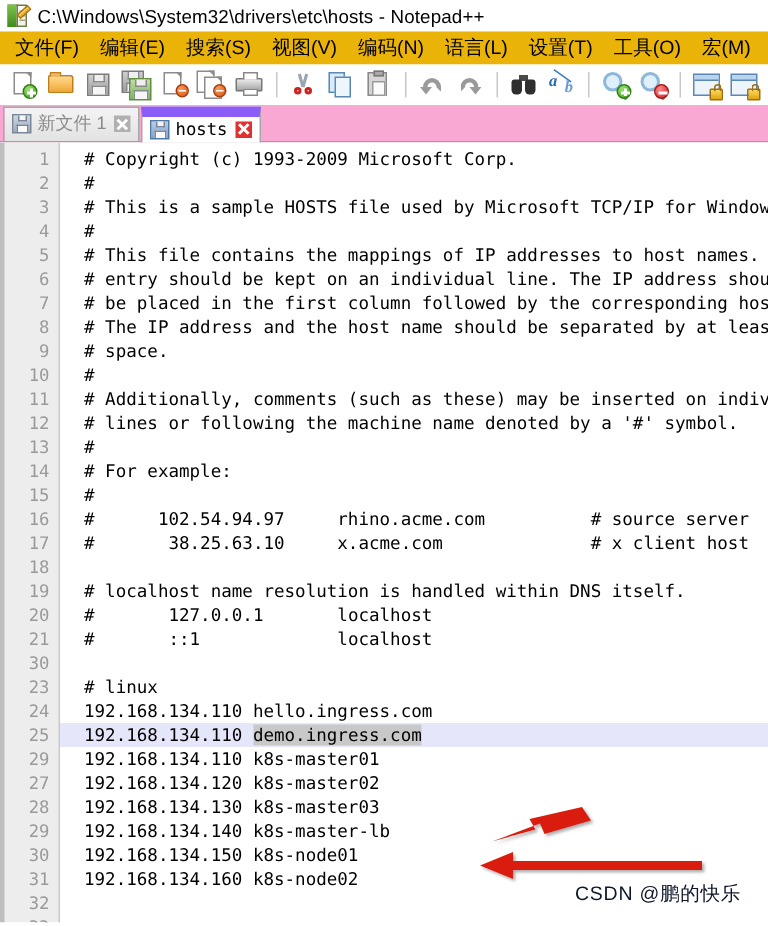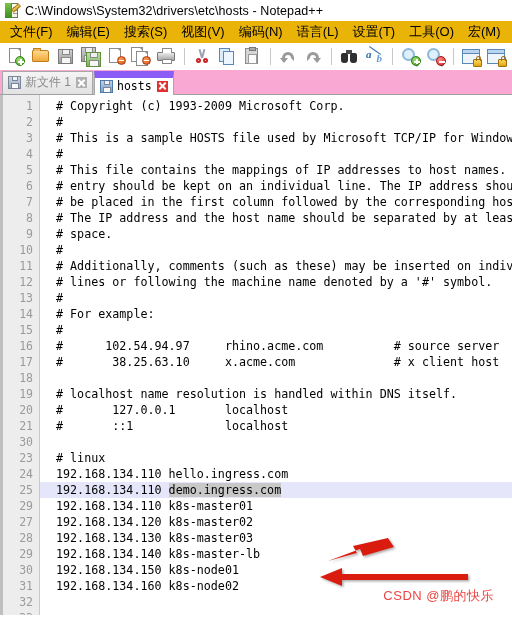--- a/index.html
+++ b/index.html
@@ -479,21 +479,21 @@
     pointer-events: none;
     z-index: 5;
   }
 
   
   .watermark {
     position: absolute;
     right: 18px;
     bottom: 12px;
     font-size: 13px;
-    color: #ef4444;
+    color: #0f172a;
     font-family: "Liberation Sans", sans-serif;
     letter-spacing: 0.5px;
     z-index: 4;
     white-space: nowrap;
   }
 </style>
 </head>
 <body>
 
 <div id="app">

